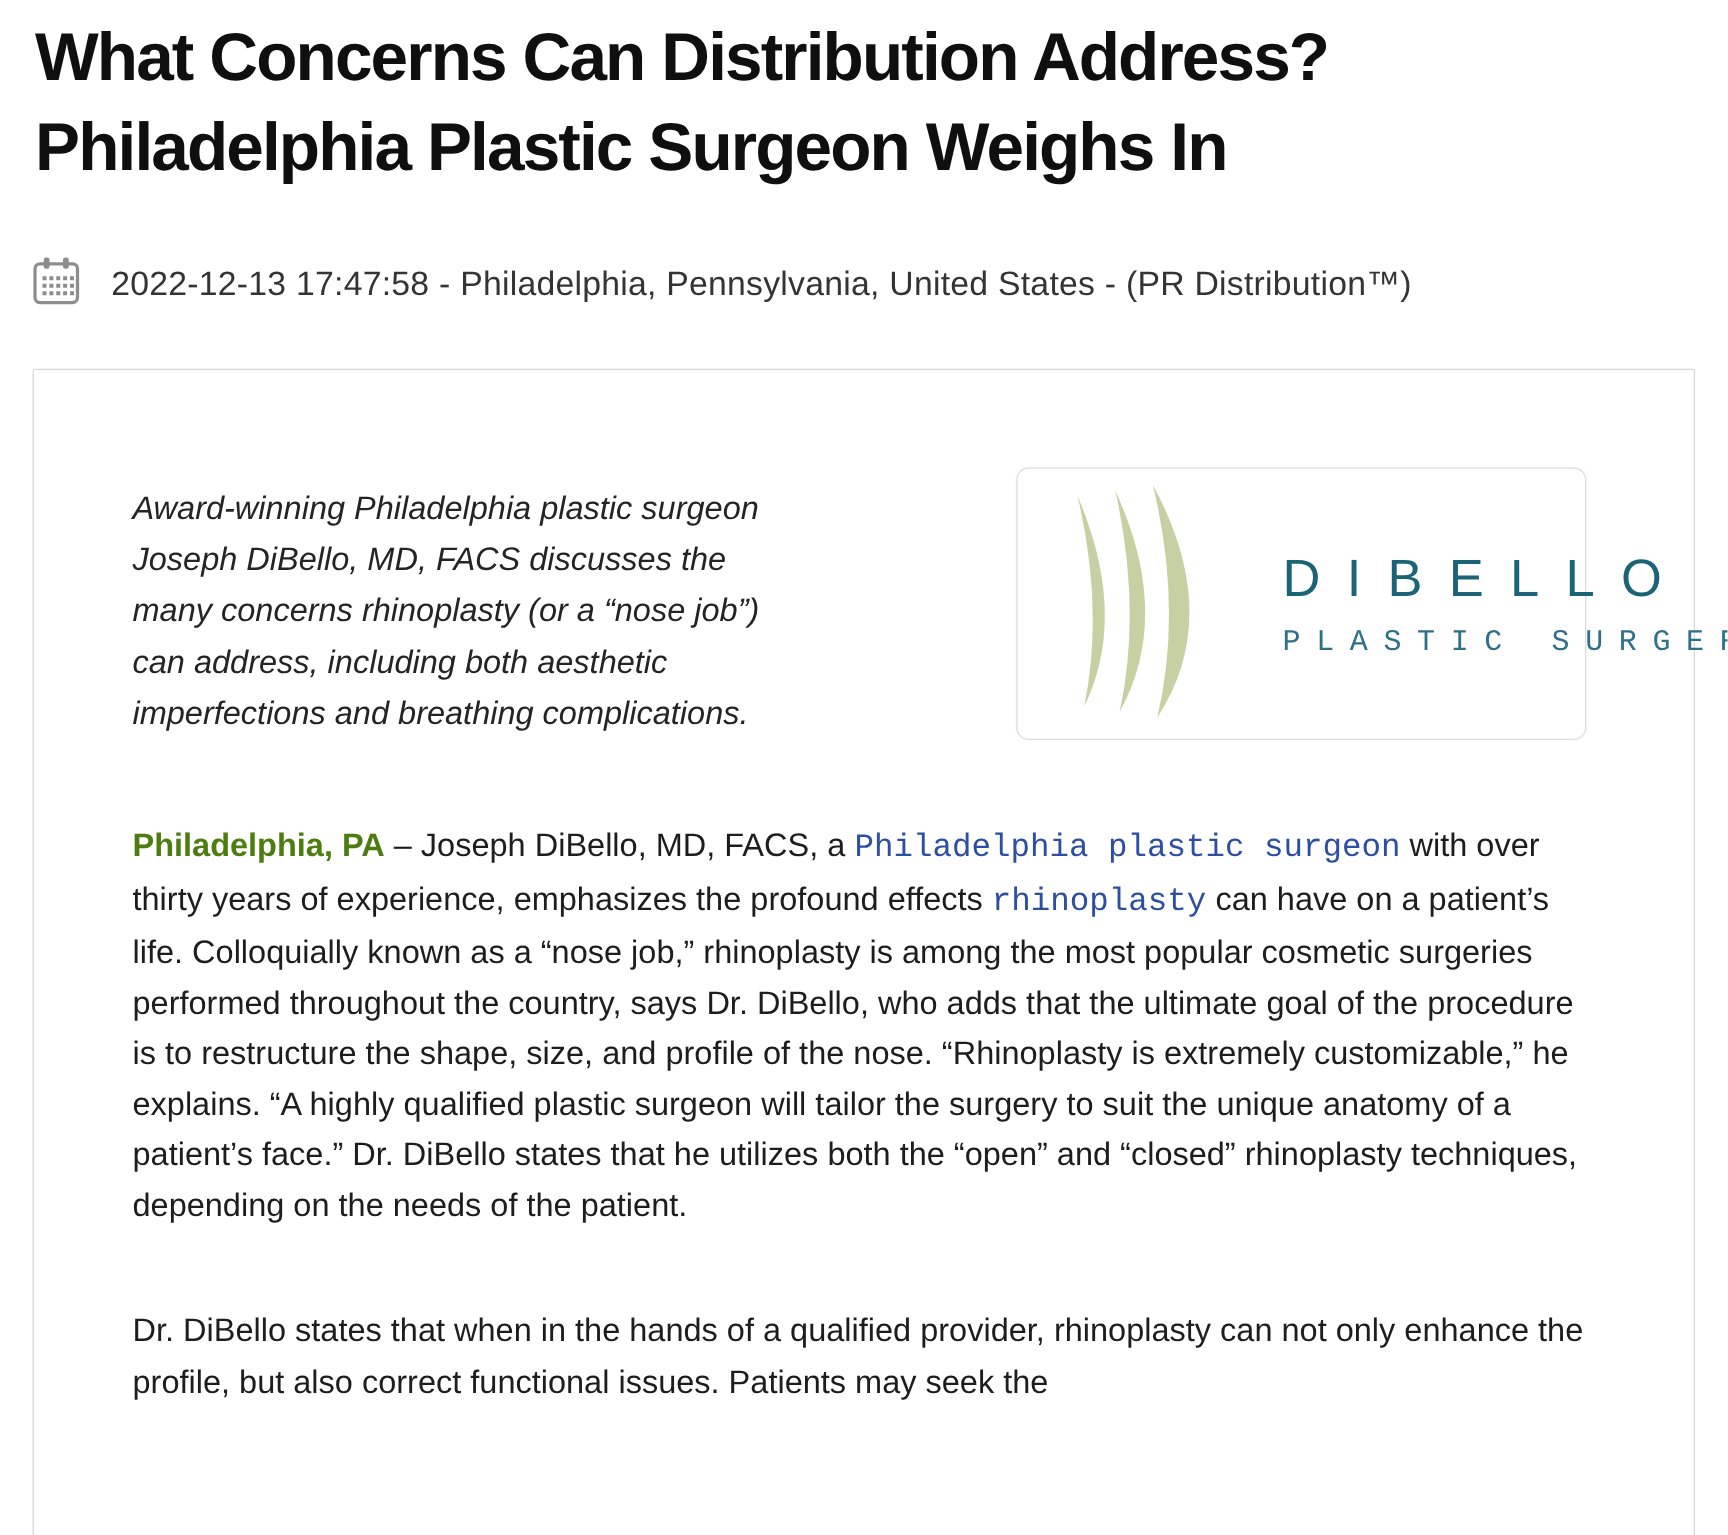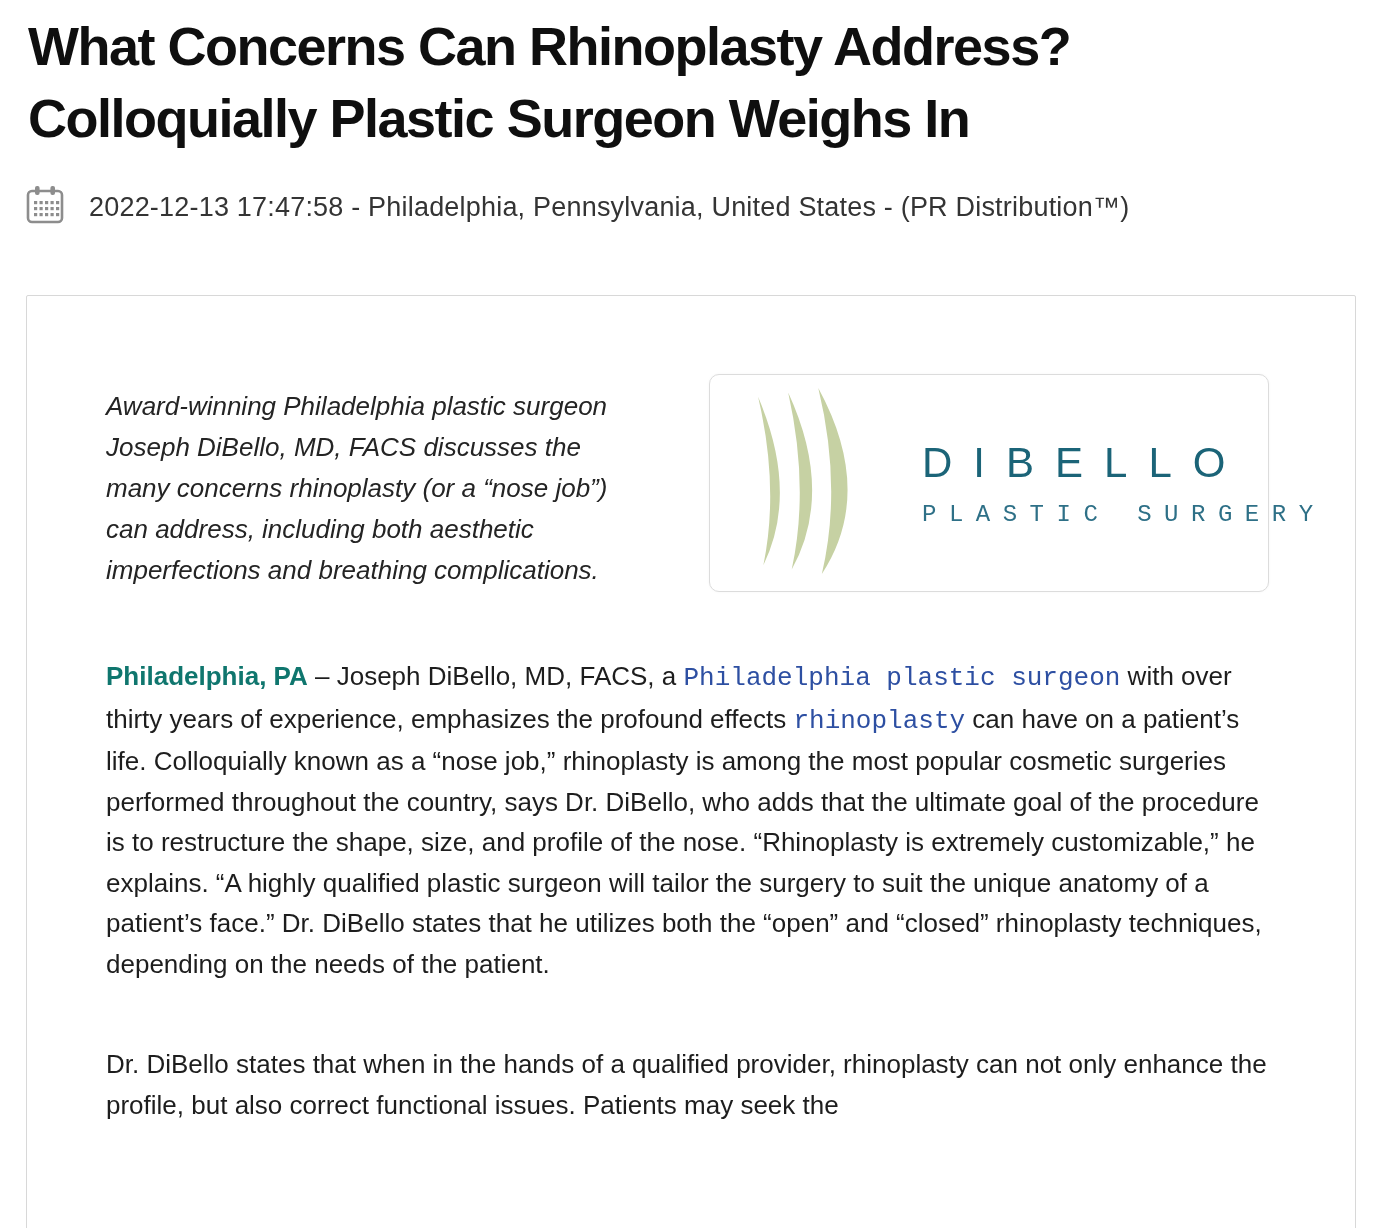--- a/index.html
+++ b/index.html
@@ -14,21 +14,21 @@
 
   
   .headline {
     position: absolute; left: 28px; top: 10px; width: 1270px;
     font-size: 54px; line-height: 72px; font-weight: 700;
     letter-spacing: -1.5px; color: #0f0f0f;
   }
 
   
   .meta-row {
-    position: absolute; left: 25px; top: 184px; width: 1300px;
+    position: absolute; left: 25px; top: 204px; width: 1300px;
     display: flex; align-items: center; gap: 24px;
   }
   .cal-icon { width: 40px; height: 42px; flex: 0 0 auto; }
   .meta-text {
     font-size: 27px; color: #343434; font-weight: 400; letter-spacing: 0.2px;
   }
 
   
   .article-card {
     position: absolute; left: 26px; top: 295px; width: 1330px; height: 1010px;
@@ -36,21 +36,21 @@
     padding: 83px 86px 0 79px;
   }
 
   .intro-row { display: flex; align-items: flex-start; justify-content: space-between; }
   .intro-italic {
     width: 545px; margin-top: 7px;
     font-style: italic; font-size: 26px; line-height: 41px; color: #242424;
   }
   .logo-card {
     margin-left: 62px; margin-top: -5px;
-    width: 560px; height: 218px; flex: 0 0 auto;
+    width: 456px; height: 218px; flex: 0 0 auto;
     background: #ffffff; border: 1px solid #dcdcdc; border-radius: 10px;
     box-shadow: 0 0 3px rgba(0,0,0,0.04);
     display: flex; align-items: center;
   }
   .logo-swoosh { width: 122px; height: 186px; margin-left: 38px; flex: 0 0 auto; }
   .logo-text { margin-left: 52px; }
   .logo-name {
     font-size: 42px; font-weight: 400; letter-spacing: 21px;
     color: var(--logo-teal, #1b6478); white-space: nowrap;
   }
@@ -59,31 +59,31 @@
     font-family: Liberation Mono, monospace;
     font-size: 24px; letter-spacing: 12.5px;
     color: var(--logo-serif-teal, #2e7087); white-space: nowrap;
   }
 
   .body-p {
     font-size: 26px; line-height: 40.5px; color: #1d1d1d;
   }
   .p1 { margin-top: 64px; width: 1175px; }
   .p2 { margin-top: 60px; width: 1175px; }
-  .lead-bold { font-weight: 700; color: #0f766e; }
+  .lead-bold { font-weight: 700; color: #4d7c0f; }
   a.body-link {
     color: var(--link, #2d4fa2); text-decoration: none; cursor: pointer; font-family: Liberation Mono, monospace;
   }
 </style>
 </head>
 <body>
 
 <div class="page">
 
-  <h1 class="headline">What Concerns Can Rhinoplasty Address? Colloquially Plastic Surgeon Weighs In</h1>
+  <h1 class="headline">What Concerns Can Distribution Address? Philadelphia Plastic Surgeon Weighs In</h1>
 
   <div class="meta-row">
     <span>
       <svg class="cal-icon" viewBox="0 0 40 42">
         <rect x="3" y="7" width="34" height="31" rx="4" fill="none" stroke="#8d8d8d" stroke-width="2.6"></rect>
         <rect x="10" y="2" width="4.6" height="9" rx="2" fill="#8d8d8d"></rect>
         <rect x="25.4" y="2" width="4.6" height="9" rx="2" fill="#8d8d8d"></rect>
         <g fill="#8d8d8d">
           <rect x="9" y="17" width="3.2" height="3.2"></rect>
             <rect x="14.5" y="17" width="3.2" height="3.2"></rect>

